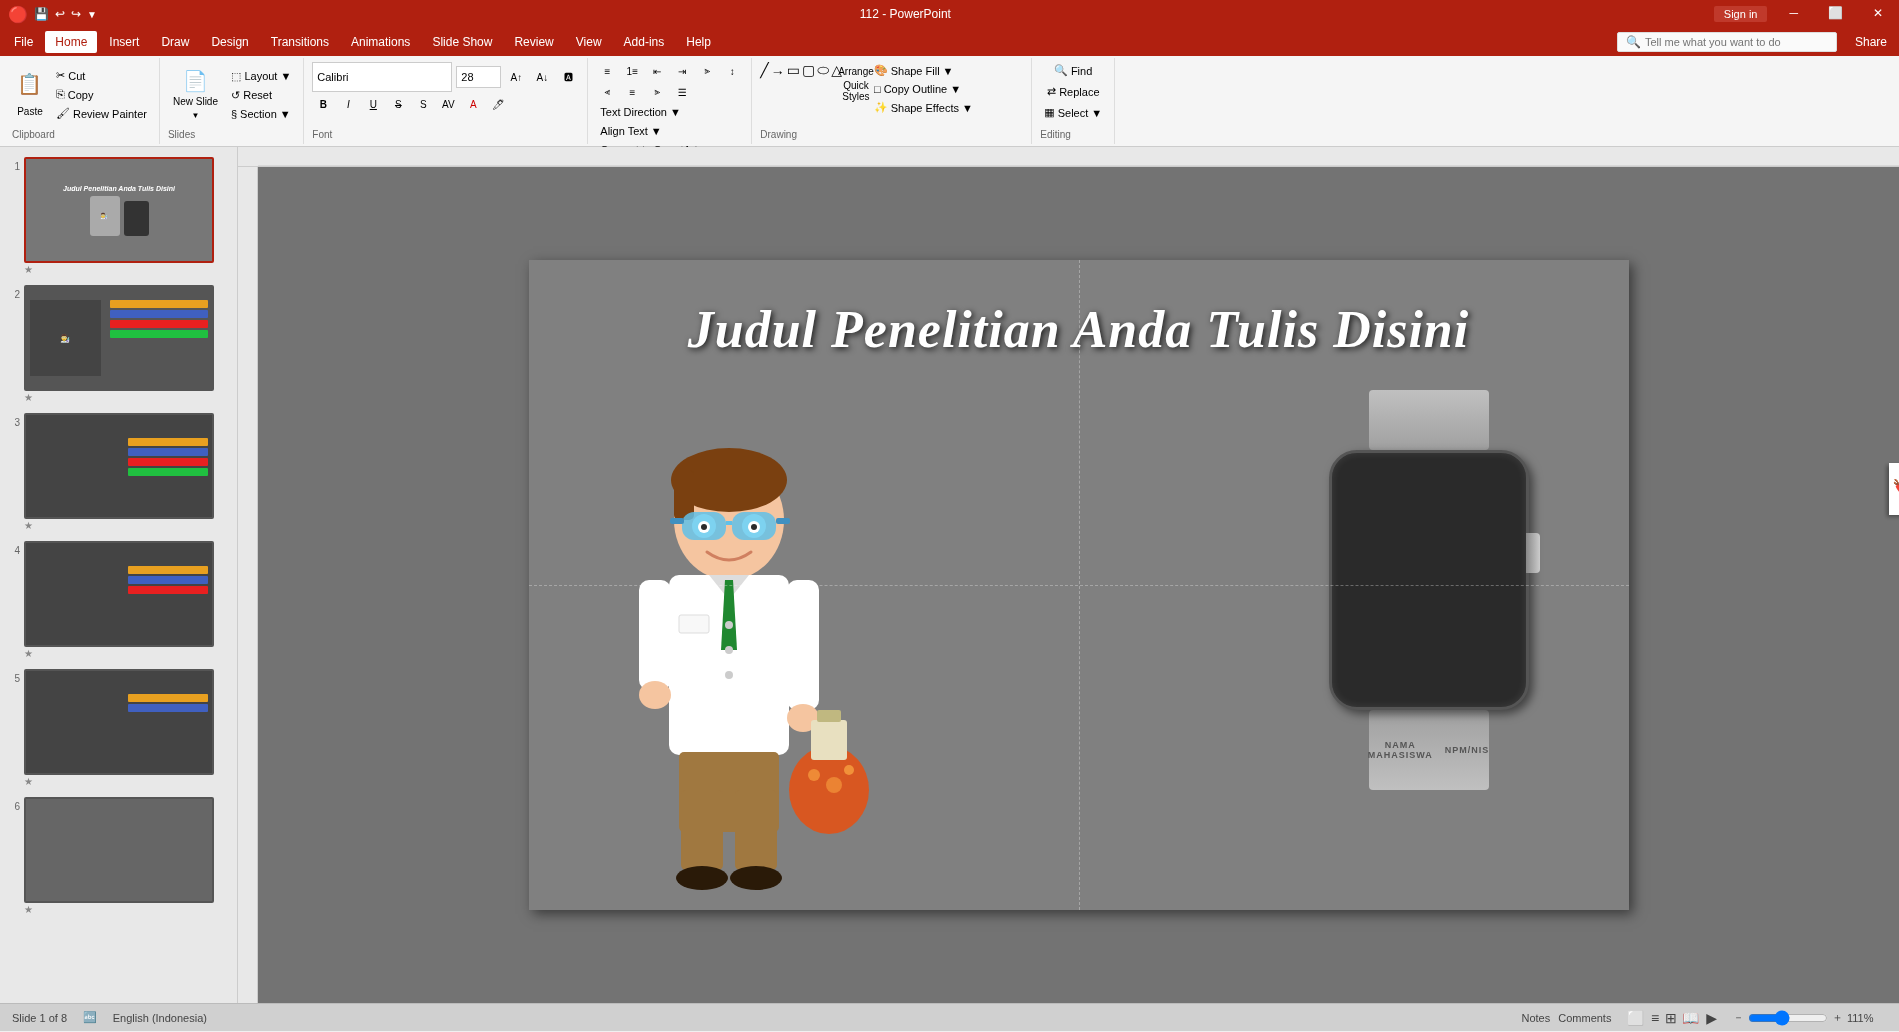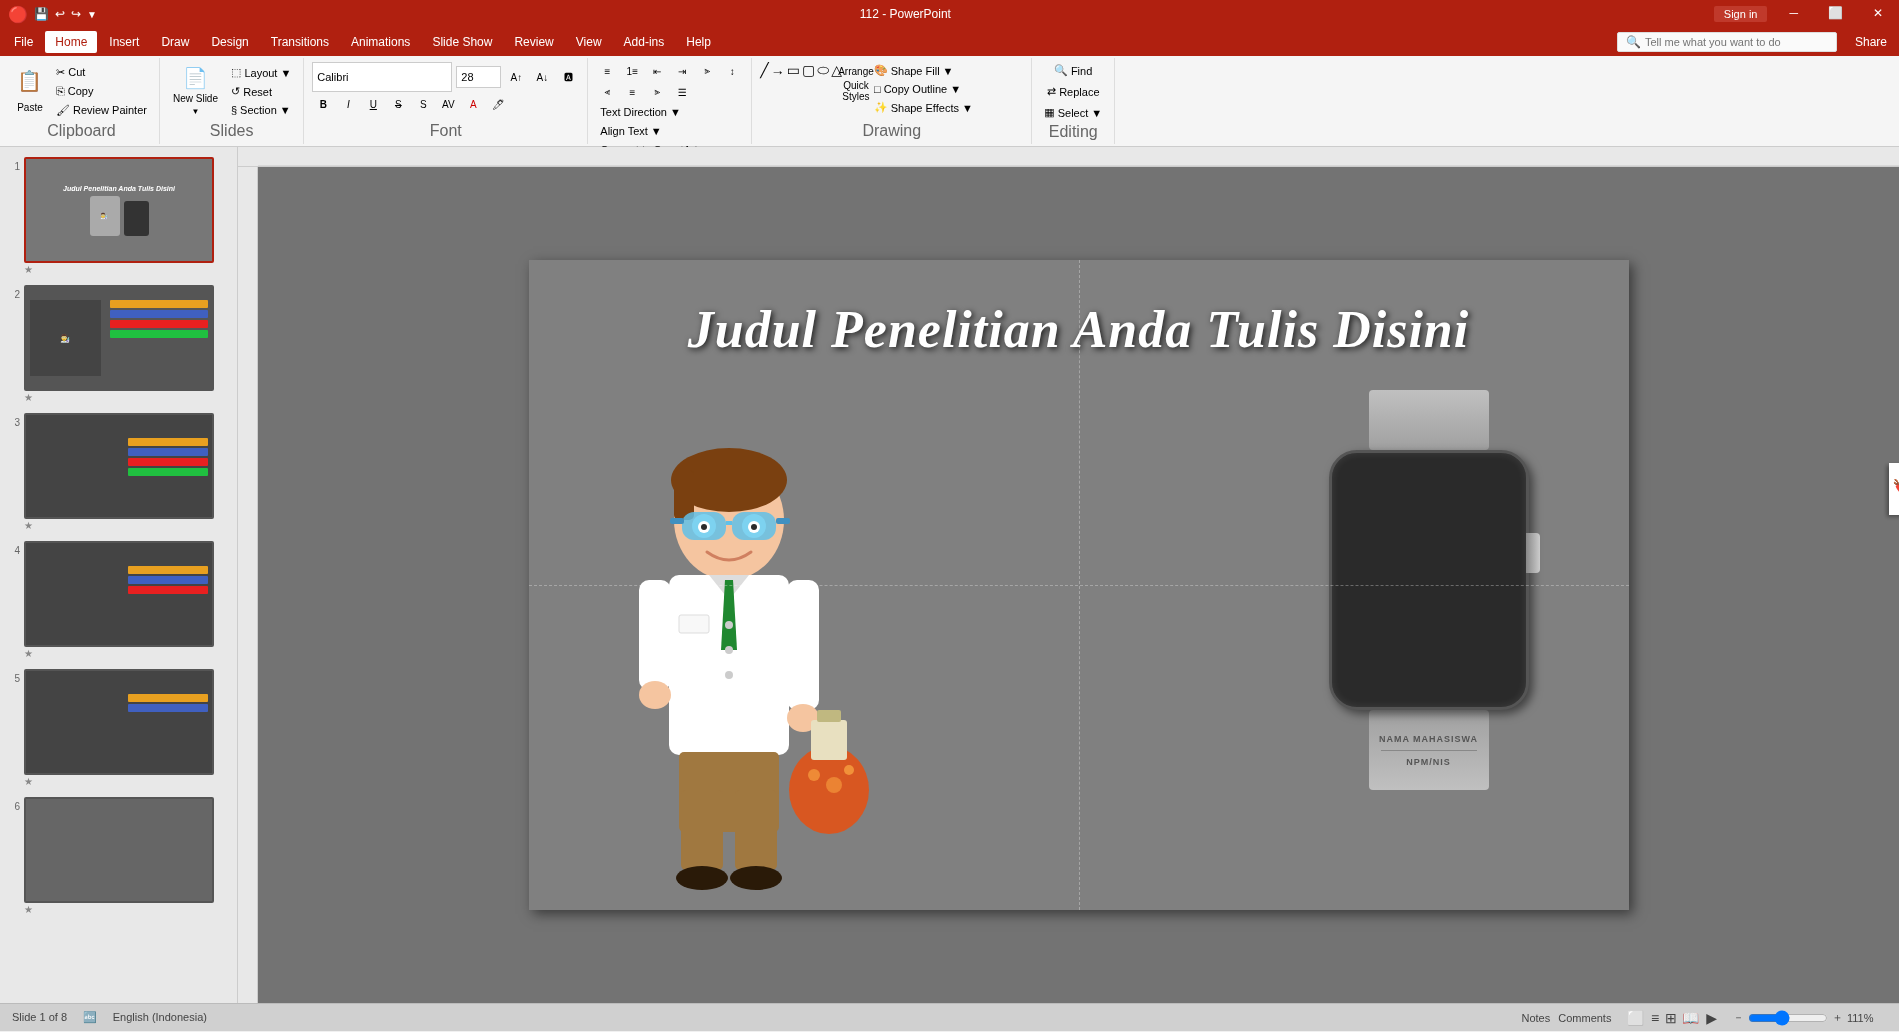--- a/index.html
+++ b/index.html
@@ -54,23 +54,22 @@
     }
     .ribbon-group {
       display: flex;
       flex-direction: column;
       align-items: flex-start;
       border-right: 1px solid #ddd;
       padding: 4px 8px;
       position: relative;
     }
     .ribbon-group-label {
-      font-size: 16px;
+      font-size: 10px;
       color: #666;
-      text-align: center;
       width: 100%;
       margin-top: auto;
       padding-top: 2px;
     }
     .ribbon-group-content {
       display: flex;
       align-items: center;
       gap: 4px;
       flex: 1;
     }
@@ -305,21 +304,21 @@
       justify-content: center;
       font-size: 22px;
     }
     .watch-band-bottom {
       width: 120px;
       height: 80px;
       background: linear-gradient(to bottom, #a0a0a0, #c0c0c0);
       margin: 0 auto;
       border-radius: 4px;
       display: flex;
-      flex-direction: column;
+      flex-direction: row;
       align-items: center;
       justify-content: center;
       gap: 6px;
     }
     .watch-text {
       color: #555;
       font-size: 9px;
       font-weight: bold;
       letter-spacing: 1px;
       text-align: center;
@@ -761,21 +760,21 @@
 
     <div class="bookmark" style="right:-20px; top:40%; z-index:10;">
       <div style="width:30px; height:52px; background:white; box-shadow:-2px 2px 4px rgba(0,0,0,0.2); display:flex; align-items:center; justify-content:center;">
         <span style="color:#3060b8; font-size:18px;">🔖</span>
       </div>
     </div>
   </div>
 </div>
 
 <div class="status-bar">
-  <div style="display:flex; gap:16px;">
+  <div style="display:flex; align-items:center; gap:16px;">
     <span>Slide 1 of 8</span>
     <span>🔤</span>
     <span>English (Indonesia)</span>
   </div>
   <div class="status-right">
     <div style="display:flex; align-items:center; gap:8px;">
       <span style="cursor:pointer; display:flex; align-items:center; gap:3px;">Notes</span>
       <span style="cursor:pointer; display:flex; align-items:center; gap:3px;">Comments</span>
     </div>
     <div style="display:flex; align-items:center; gap:6px;">

